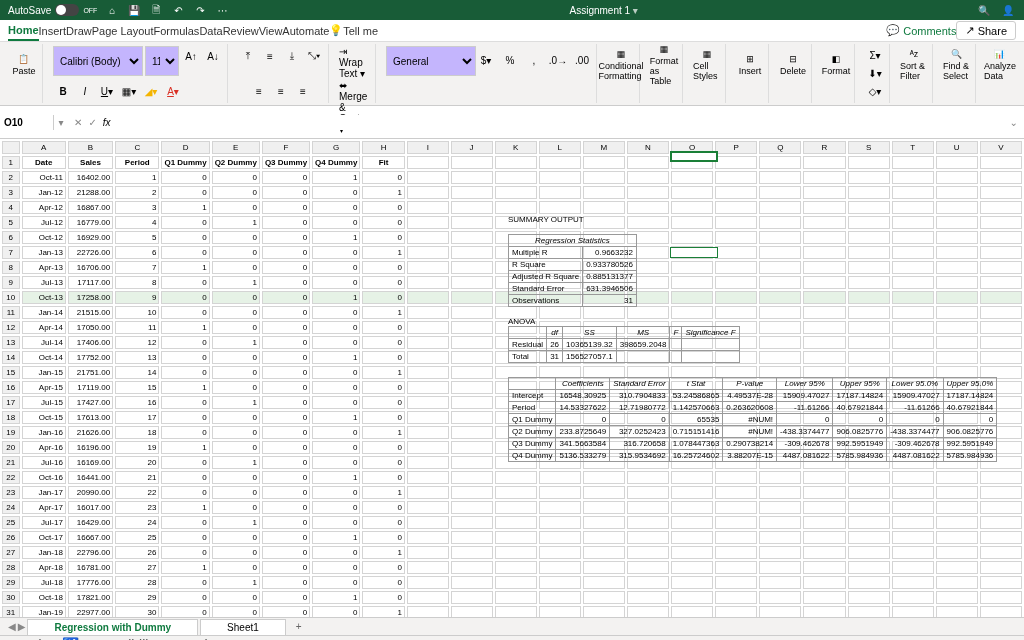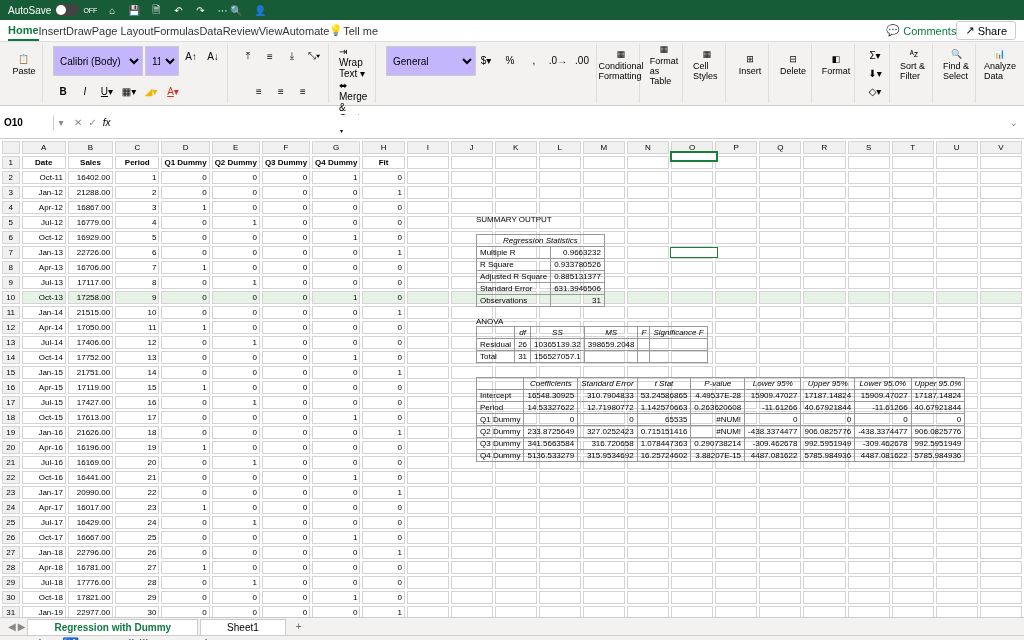--- a/index.html
+++ b/index.html
@@ -28,21 +28,21 @@
 .namebox{width:54px;border-right:1px solid #ccc;padding:2px 4px;font-weight:600}
 .fx-area{display:flex;align-items:center;padding:0 6px;gap:6px;flex:1}
 .sheet{position:relative;height:478px;overflow:hidden;background:#fff}
 .grid{position:absolute;top:0;left:0}
 .grid th,.grid td{border:1px solid #d4d4d4;font-size:8px;padding:0 2px;height:11px;line-height:11px;white-space:nowrap;text-align:right}
 .grid th{background:#f0f0f0;font-weight:400;text-align:center}
 .grid .rh{width:18px;text-align:center;background:#f0f0f0}
 .hdr-row td{font-weight:700;text-align:center}
 .sel-row{background:#e6f2e6}
 .active-cell{position:absolute;border:2px solid #1a7f37;background:#fff;pointer-events:none}
-.summary{position:absolute;top:76px;left:476px;font-size:8px}
+.summary{position:absolute;top:76px;left:508px;font-size:8px}
 .summary table{border-collapse:collapse}
 .summary td{border:1px solid #999;padding:0 3px;height:11px;line-height:11px;white-space:nowrap}
 .summary .lbl{text-align:left}
 .summary .num{text-align:right}
 .summary .hd{font-style:italic;text-align:center}
 .sheet-tabs{height:18px;background:#f3f2f1;display:flex;align-items:center;padding:0 8px;gap:2px;border-top:1px solid #ccc;font-size:10px}
 .sheet-tab{padding:2px 26px;background:#fff;border:1px solid #ccc;border-bottom:none}
 .sheet-tab.active{color:#0f7a3f;font-weight:600}
 .statusbar{height:18px;background:#f3f2f1;display:flex;align-items:center;padding:0 8px;font-size:14px;color:#555;border-top:1px solid #ccc}
 .statusbar .spacer{flex:1}
@@ -57,20 +57,21 @@
         <span class="toggle"></span>
         <span style="font-size:7px">OFF</span>
       </span>
     <span class="tb-icon">⌂</span>
     <span class="tb-icon">💾</span>
     <span class="tb-icon">🗎</span>
     <span class="tb-icon">↶</span>
     <span class="tb-icon">↷</span>
     <span class="tb-icon">⋯</span>
   </div>
+  <div class="center"><span>Assignment 1</span> <span style="opacity:.7">▾</span></div>
   <div class="right">
     <span class="tb-icon">🔍</span>
     <span class="tb-icon">👤</span>
   </div>
 </div>
 
 <div class="ribbon-tabs">
   <span class="tab active">Home</span>
   <span class="tab">Insert</span>
   <span class="tab">Draw</span>

